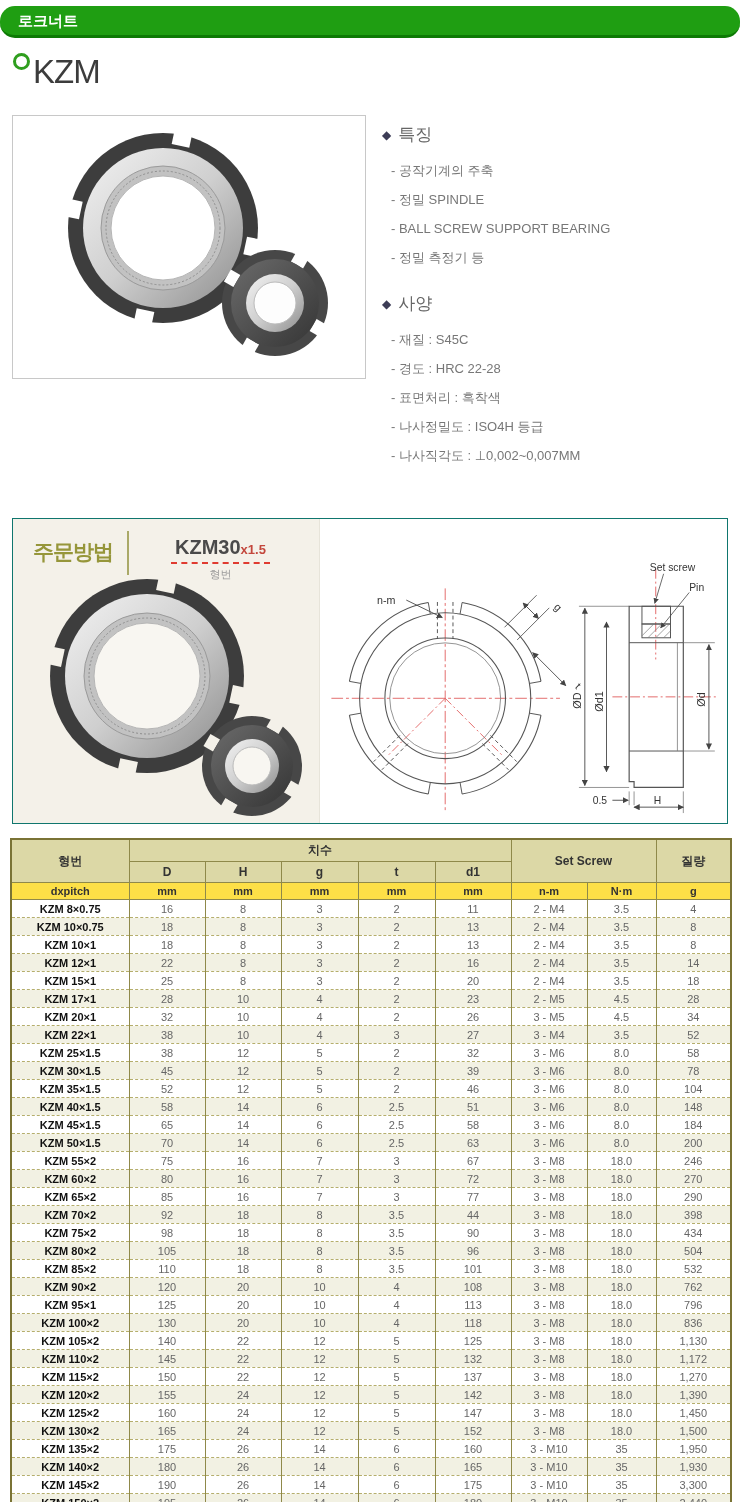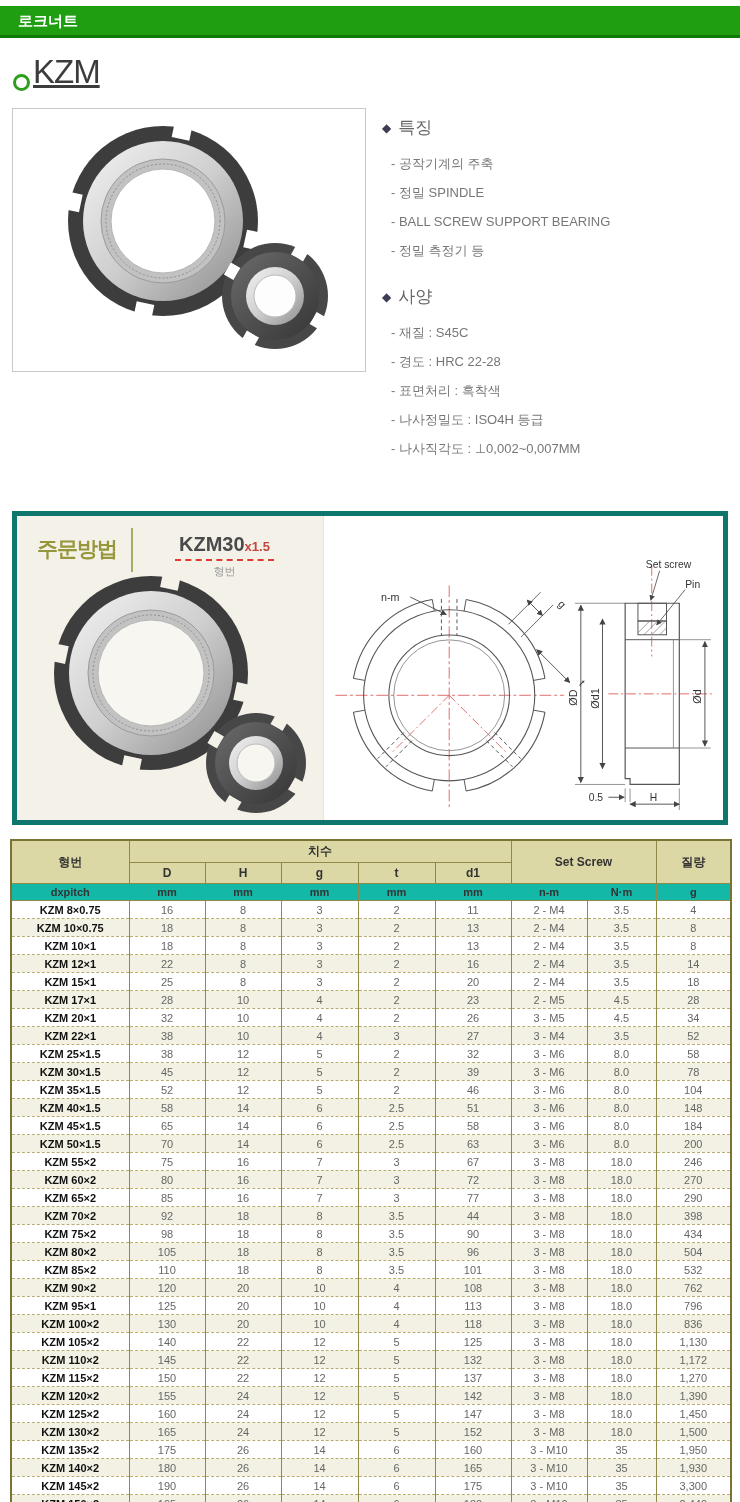--- a/index.html
+++ b/index.html
@@ -1,57 +1,57 @@
 <!DOCTYPE html>
 <html><head>
 <meta charset="utf-8">
 <style>
   html,body{margin:0;padding:0;background:#fff;}
   body{width:740px;height:1502px;font-family:"Liberation Sans","DejaVu Sans",sans-serif;overflow:hidden;box-sizing:border-box;}
 
   
   .topbar{margin-top:6px;height:29px;background:#1f9e12;border-bottom:3px solid #0d7a05;color:#fff;
-          font-weight:bold;font-size:15px;line-height:29px;padding-left:18px;}
+          font-weight:bold;font-size:15px;line-height:29px;padding-left:18px;border-radius:15px;}
 
   
-  .title-row{margin:15px 0 17px 13px;font-size:33px;color:#3c3c3c;letter-spacing:-1px;display:flex;align-items:flex-end;text-decoration:underline;}
+  .title-row{margin:15px 0 24px 13px;font-size:33px;color:#3c3c3c;letter-spacing:-1px;display:flex;align-items:flex-start;}
   .ring{display:inline-block;width:11px;height:11px;border:3px solid #2f9e1e;border-radius:50%;margin-right:3px;}
 
   
   .top-section{display:flex;margin:0 12px;gap:16px;}
   .photo-box{width:352px;height:262px;border:1px solid #c8c8c8;position:relative;background:#fff;flex:none;}
   .info-col{flex:1;padding-top:2px;}
   .sec-head{font-size:17px;color:#666;margin:6px 0 10px 0;display:flex;align-items:center;}
   .diamond{color:#3d3d56;font-size:12px;margin-right:7px;}
   .item-list{list-style:none;margin:0 0 20px 0;padding:0 0 0 9px;font-size:13px;color:#777;}
   .item-list li{line-height:29px;}
 
   
-  .order-box{margin:28px 12px 8px;border:5px solid #0f766e;height:304px;position:relative;background:#fff;}
+  .order-box{margin:28px 12px 8px;border:1px solid #0f766e;height:304px;position:relative;background:#fff;}
   .order-left{position:absolute;left:0;top:0;width:306px;height:100%;background:#f4f1e9;border-right:1px solid #e7e4da;}
   .order-header{position:absolute;left:20px;top:12px;display:flex;align-items:flex-start;z-index:3;}
   .order-title{font-size:21px;font-weight:bold;color:#96963a;line-height:42px;padding-right:14px;letter-spacing:-1px;}
   .order-divider{width:2px;height:44px;background:#aaa968;margin-right:42px;}
   .model-box{text-align:center;padding-top:5px;}
   .model-underline{border-bottom:2px dashed #e03b30;padding:0 4px 3px;text-align:center;}
   .model-code{font-size:20px;font-weight:bold;color:#4a4a4a;}
   .model-suffix{font-size:13px;color:#c3473c;font-weight:bold;}
   .model-caption{font-size:11px;color:#9a9a9a;margin-top:3px;}
   .order-photo{position:absolute;left:14px;top:52px;z-index:2;}
   .front-view{position:absolute;left:300px;top:48px;}
   .section-view{position:absolute;right:4px;top:40px;}
 
   
   table.spec{border-collapse:collapse;margin:14px 10px 0;width:720px;table-layout:fixed;
              border:2px solid #7a7335;}
   table.spec th,table.spec td{border:1px solid #8f894a;text-align:center;padding:0;overflow:hidden;white-space:nowrap;}
   table.spec thead th{background:#dcd8a6;color:#333;font-size:12px;font-weight:bold;}
   table.spec tr.h1 th{height:21px;}
   table.spec tr.h2 th{height:20px;}
-  table.spec tr.units th{background:#14b8a6;height:16px;font-size:11px;color:#333;margin-top:36px;}
+  table.spec tr.units th{background:#fde047;height:16px;font-size:11px;color:#333;margin-top:36px;}
   table.spec tbody td{height:17px;font-size:11px;color:#666;
                       border-top:1px dashed #b5ae6c;border-bottom:1px dashed #b5ae6c;}
   table.spec tbody td.model{font-weight:bold;color:#101010;font-size:11px;}
   table.spec tbody tr:nth-child(even){background:#f2f1e3;}
 
   svg text{font-family:"Liberation Sans","DejaVu Sans",sans-serif;}
 </style>
 </head>
 <body>
 

